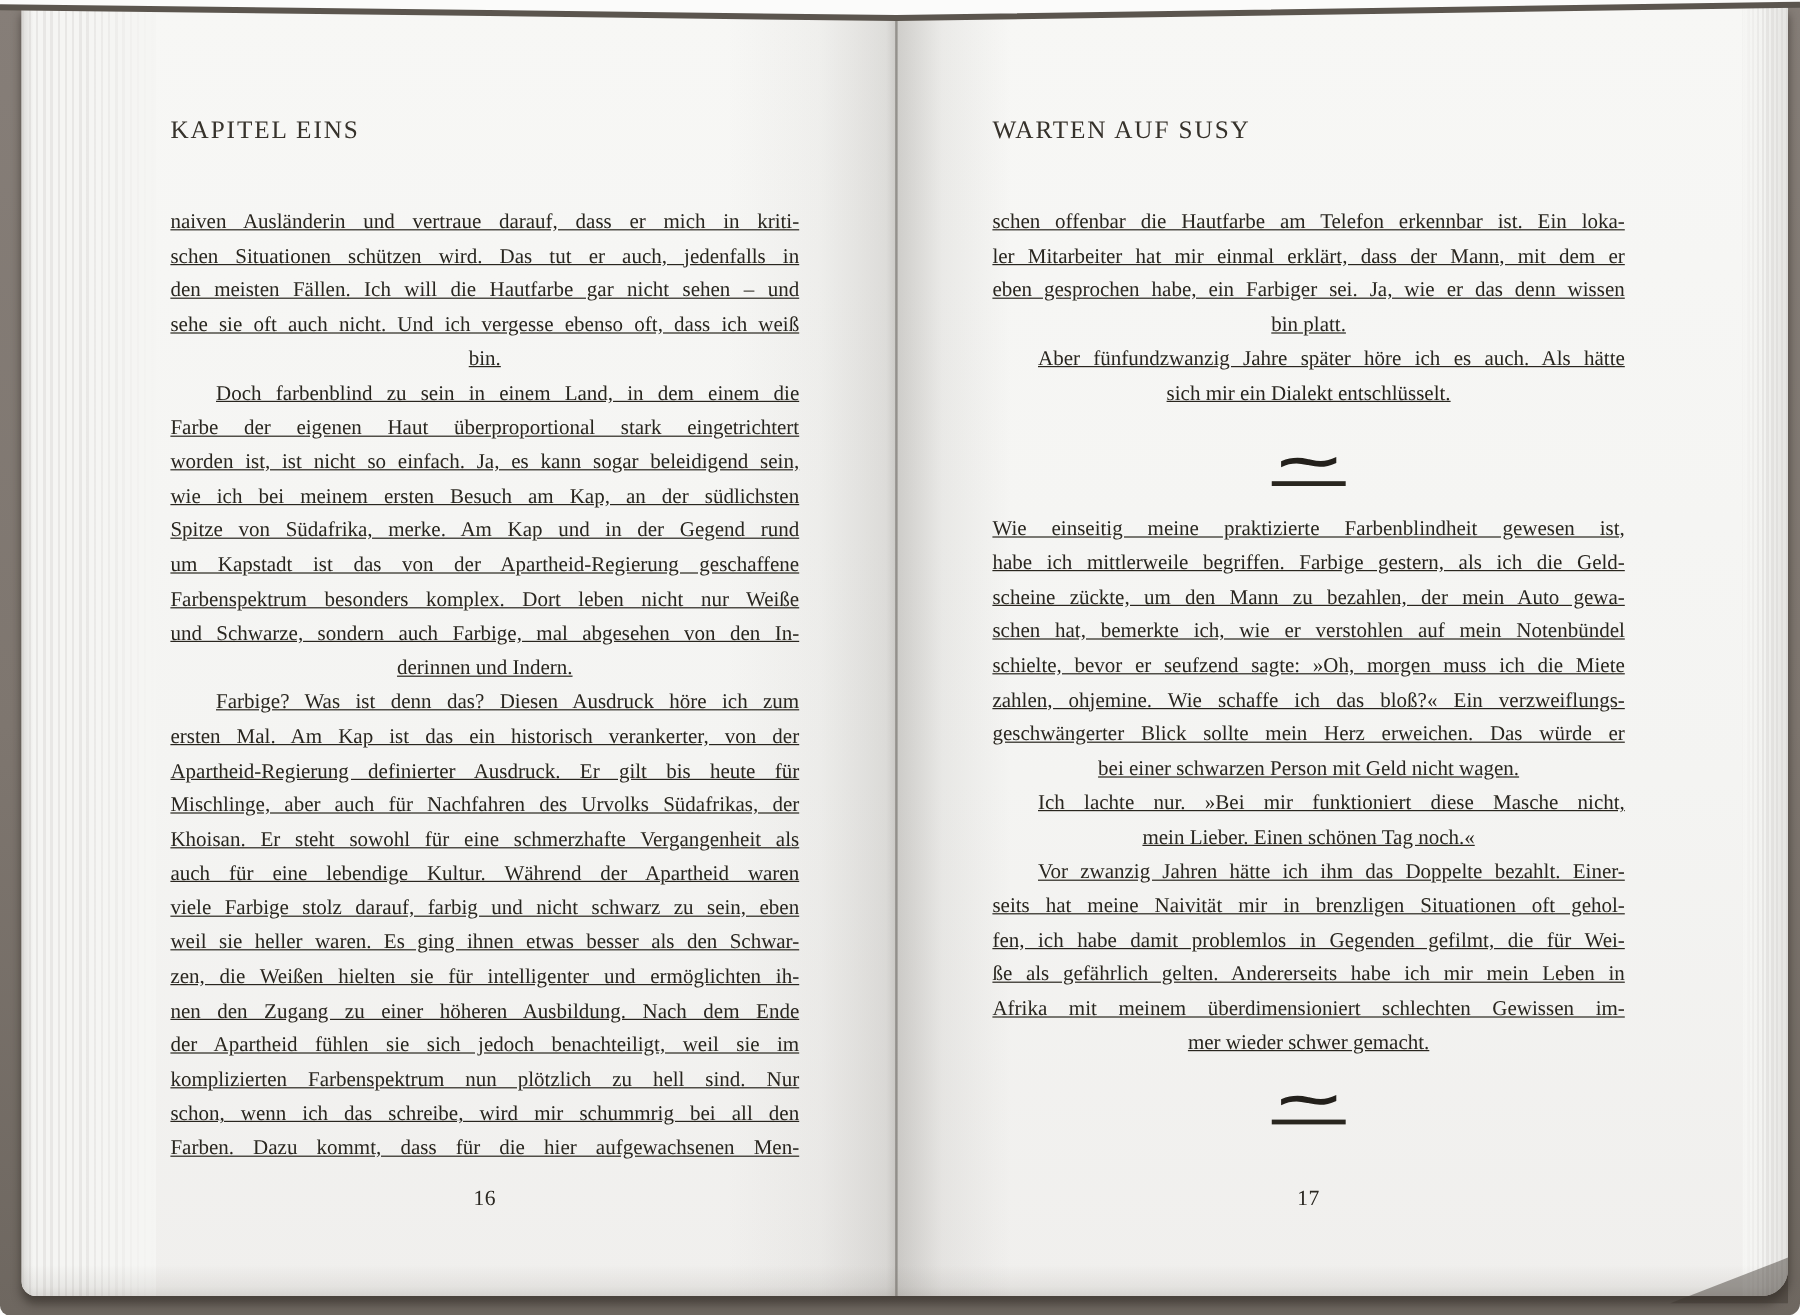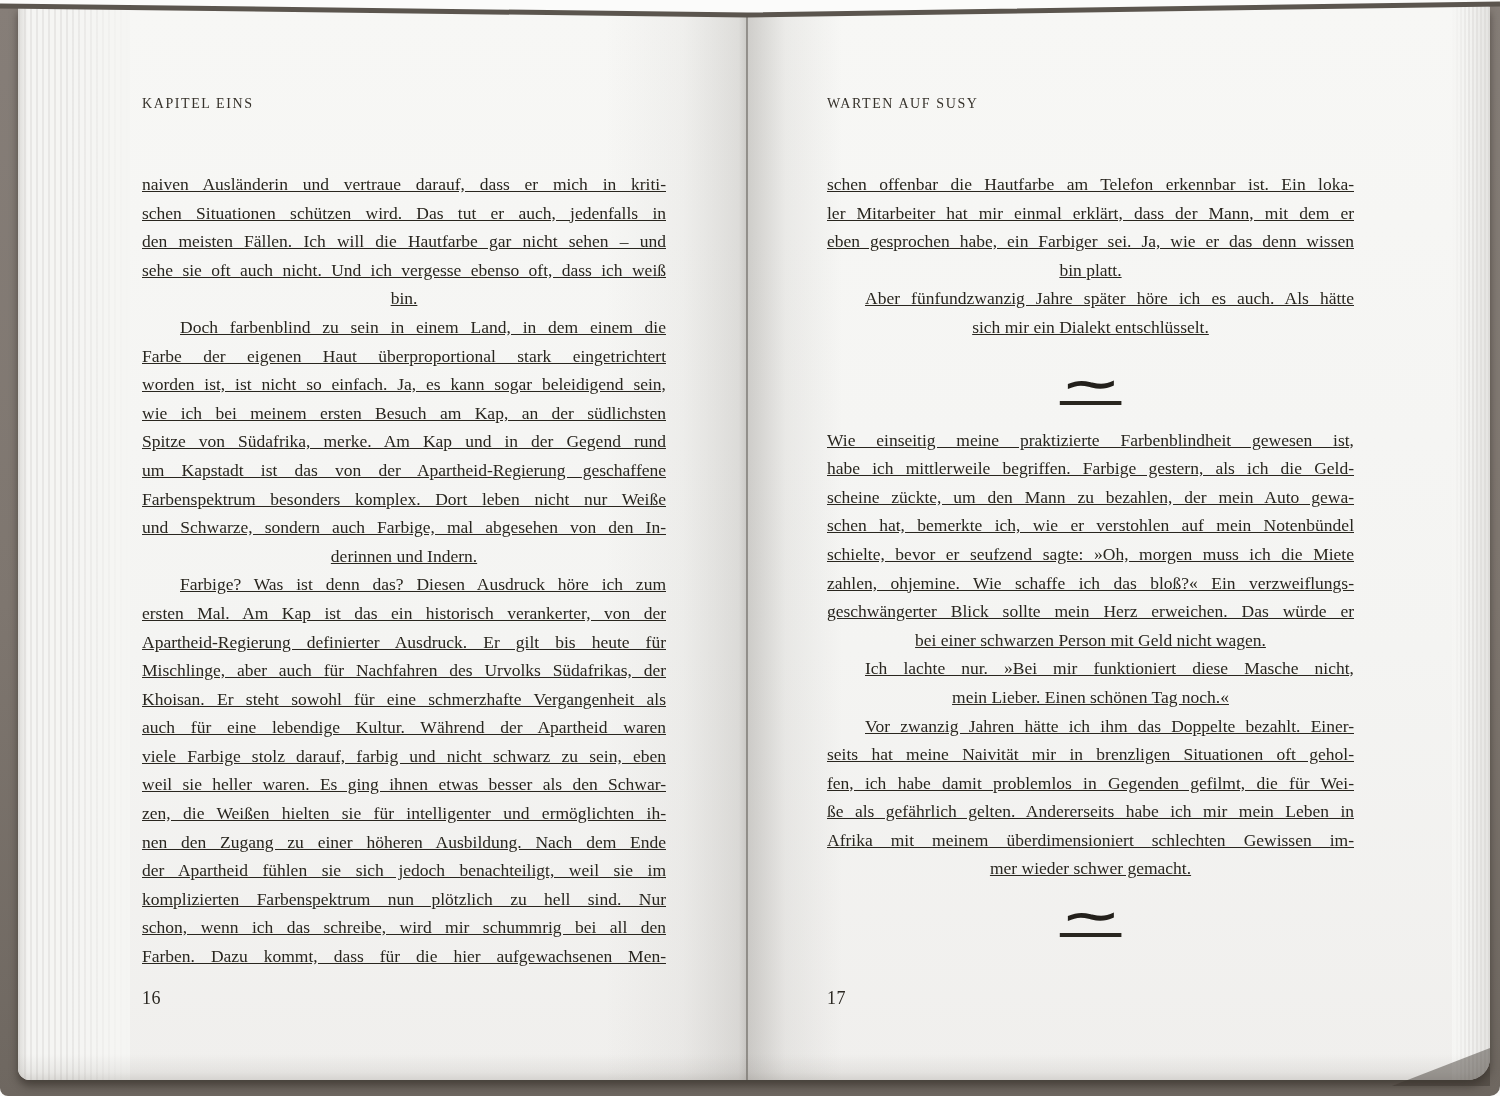--- a/index.html
+++ b/index.html
@@ -52,38 +52,38 @@
     pointer-events:none;
   }
   .top-edge { position:absolute; left:0; top:0; width:1500px; height:24px; }
   .corner-wedge { position:absolute; right:8px; bottom:8px; width:120px; height:46px; }
 
   
   .col { position:absolute; top:96px; color:#29261f; }
   .col-left  { left:142px; width:524px; }
   .col-right { left:827px; width:527px; }
   .runhead {
-    font-size:14px; letter-spacing:1.6px; color:#36322b;
+    font-size:21px; letter-spacing:1.6px; color:#36322b;
     font-variant:normal;
   }
   .col-right .runhead { text-align:left; }
   .blocks { position:absolute; left:0; right:0; top:74px;text-decoration:underline; }
   .para { font-size:17.5px; line-height:28.6px; }
   .line { text-align:center; white-space:normal; }
   .line.j { text-align:justify; text-align-last:justify; }
   .line.first { text-indent:38px; }
   .ornament { height:84px; display:flex; align-items:center; justify-content:center; }
   .ornament.small { height:62px; margin-top:2px; }
   .tilde {
     font-family:"DejaVu Sans",sans-serif; font-size:42px; font-weight:600;
     color:#23201b; display:inline-block; transform:scaleX(1.75);
     line-height:1;
   }
   .pagenum {
-    position:absolute; left:0; right:0; top:892px; text-align:left;
+    position:absolute; left:0; right:0; top:892px; text-align:center;
     font-size:18px; letter-spacing:0.5px; color:#2b2822;
   }
 </style>
 </head>
 <body>
 
 <div class="stage">
 
   <div class="cover"></div>
 

